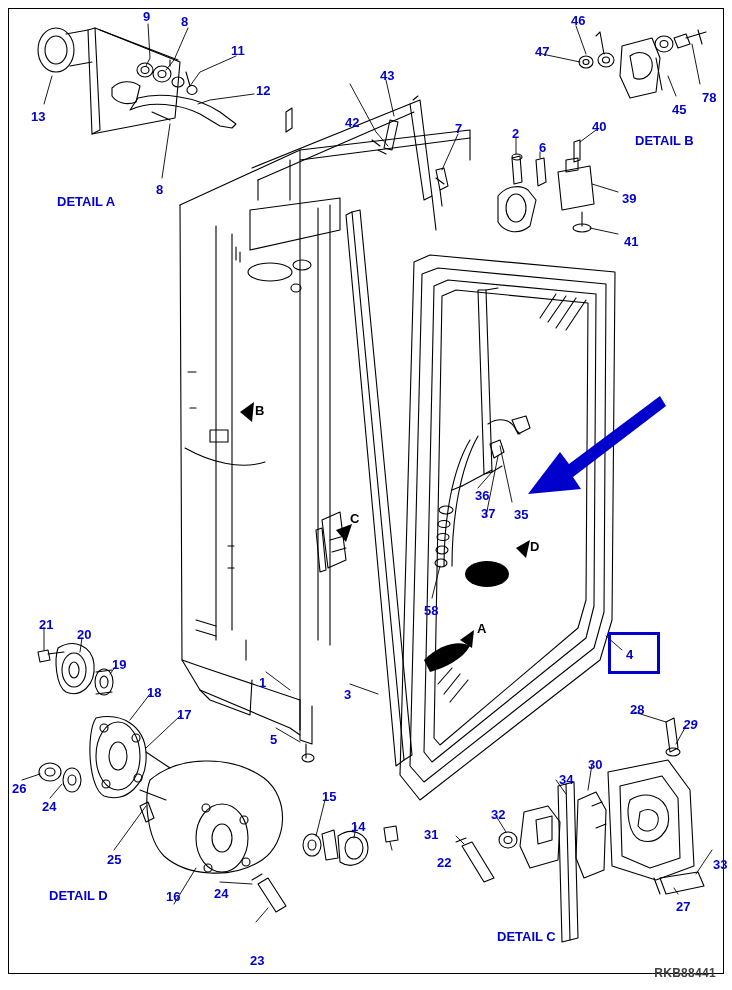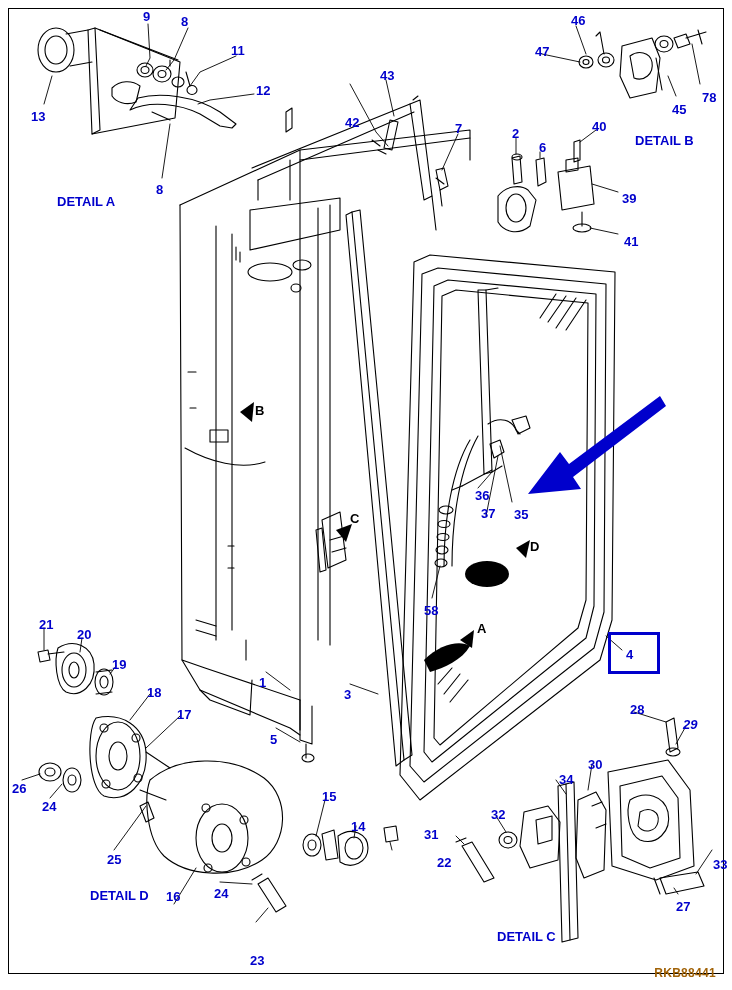--- a/index.html
+++ b/index.html
@@ -47,21 +47,21 @@
     color: #000000;
     font-weight: bold;
     font-size: 13px;
     line-height: 13px;
     white-space: nowrap;
   }
   #partcode {
     position: absolute;
     right: 16px;
     bottom: 10px;
-    color: #a16207;
+    color: #404040;
     font-size: 12px;
     font-weight: bold;
     letter-spacing: 0.3px;
     margin-left: 28px;
   }
   #svg-art {
     position: absolute;
     left: 0;
     top: 0;
     width: 732px;
@@ -365,21 +365,21 @@
     <g stroke="none" fill="#0000cc">
       <path d="M660 396 L569 464 L560 452 L528 494 L581 489 L573 477 L666 406 Z"></path>
     </g>
   </svg>
 
   <div class="hl-box" style="left:608px; top:632px; width:52px; height:42px;"></div>
 
   <div class="detail-label" style="left:57px; top:195px;">DETAIL A</div>
   <div class="detail-label" style="left:635px; top:134px;">DETAIL B</div>
   <div class="detail-label" style="left:497px; top:930px;">DETAIL C</div>
-  <div class="detail-label" style="left:49px; top:889px;margin-left:41px;">DETAIL D</div>
+  <div class="detail-label" style="left:49px; top:889px;">DETAIL D</div>
 
   <div class="section-letter" style="left:255px; top:404px;">B</div>
   <div class="section-letter" style="left:350px; top:512px;">C</div>
   <div class="section-letter" style="left:530px; top:540px;">D</div>
   <div class="section-letter" style="left:477px; top:622px;">A</div>
 
   <div class="callout" style="left:143px; top:10px;">9</div>
   <div class="callout" style="left:181px; top:15px;">8</div>
   <div class="callout" style="left:231px; top:44px;">11</div>
   <div class="callout" style="left:256px; top:84px;">12</div>

